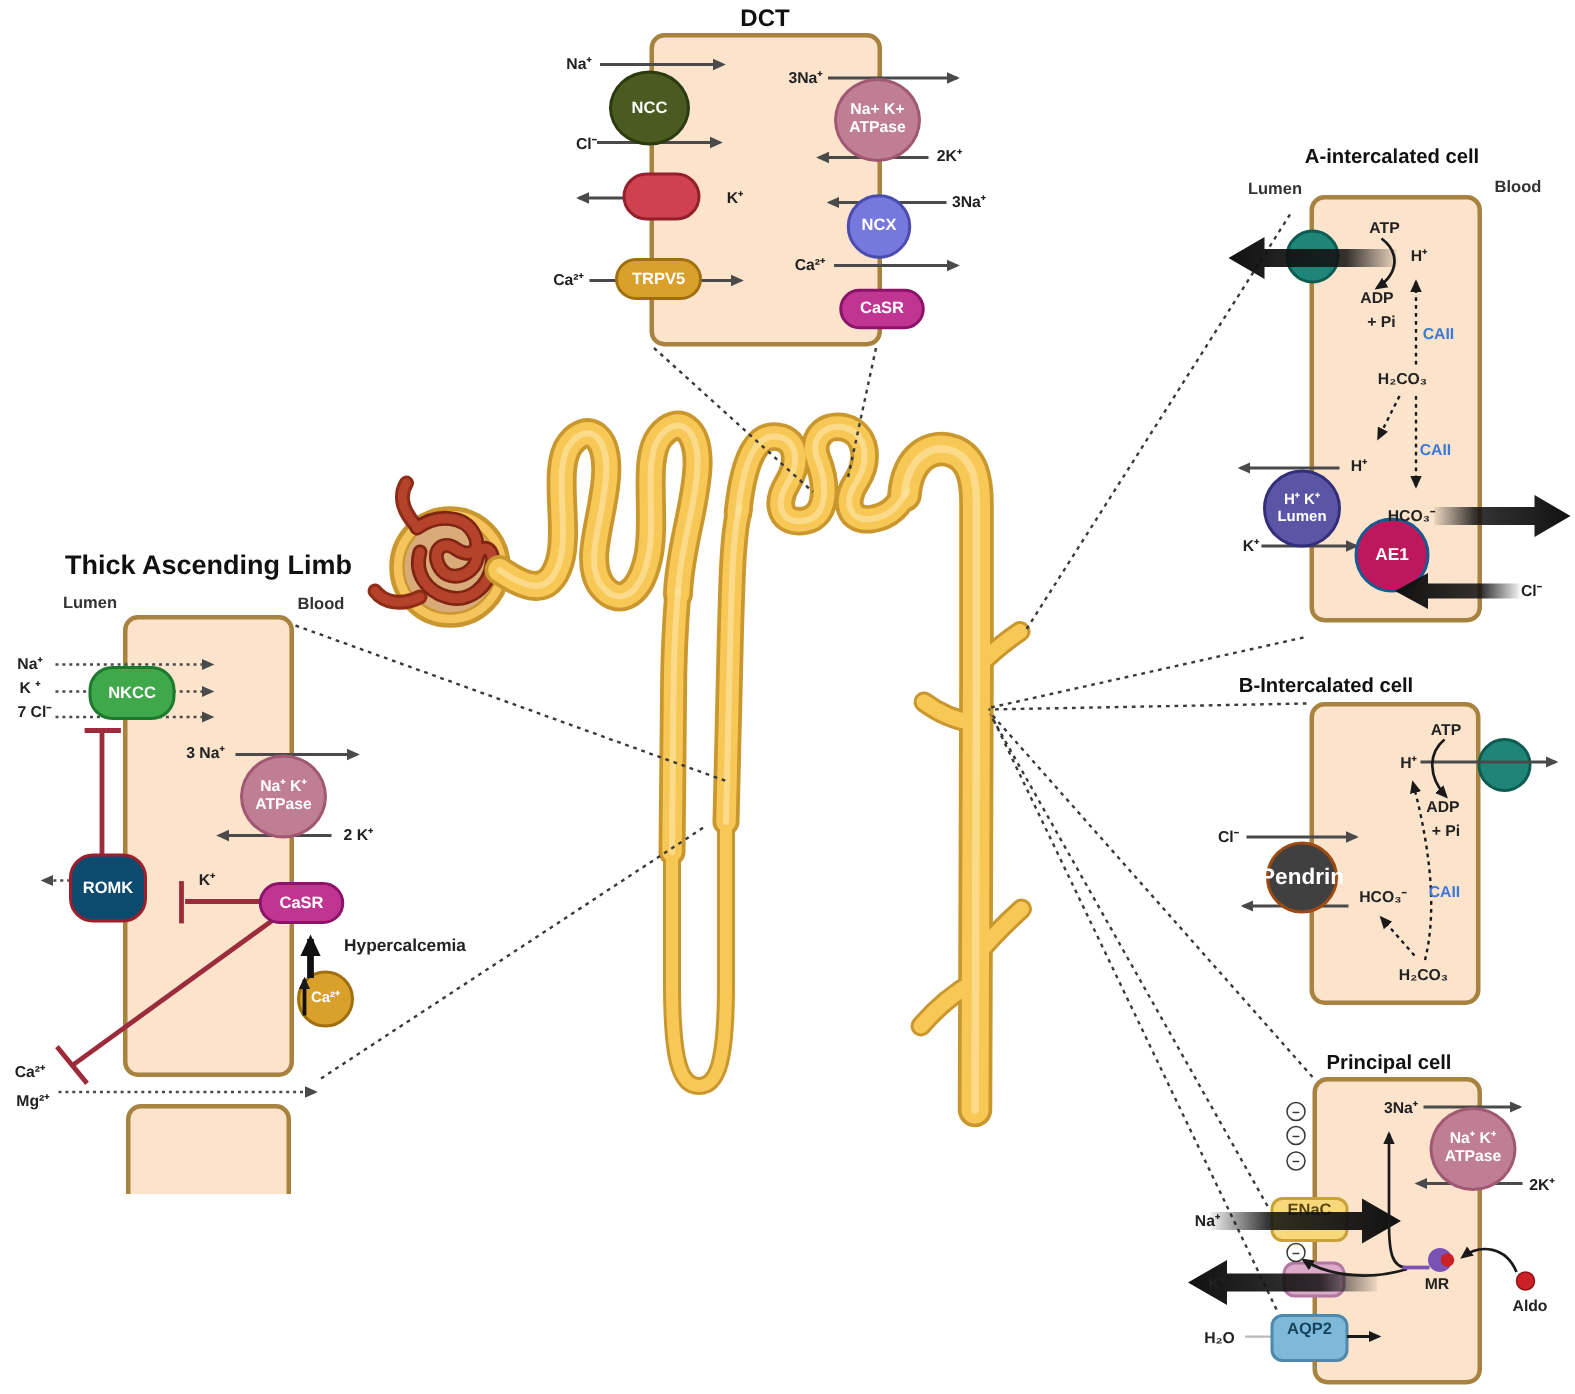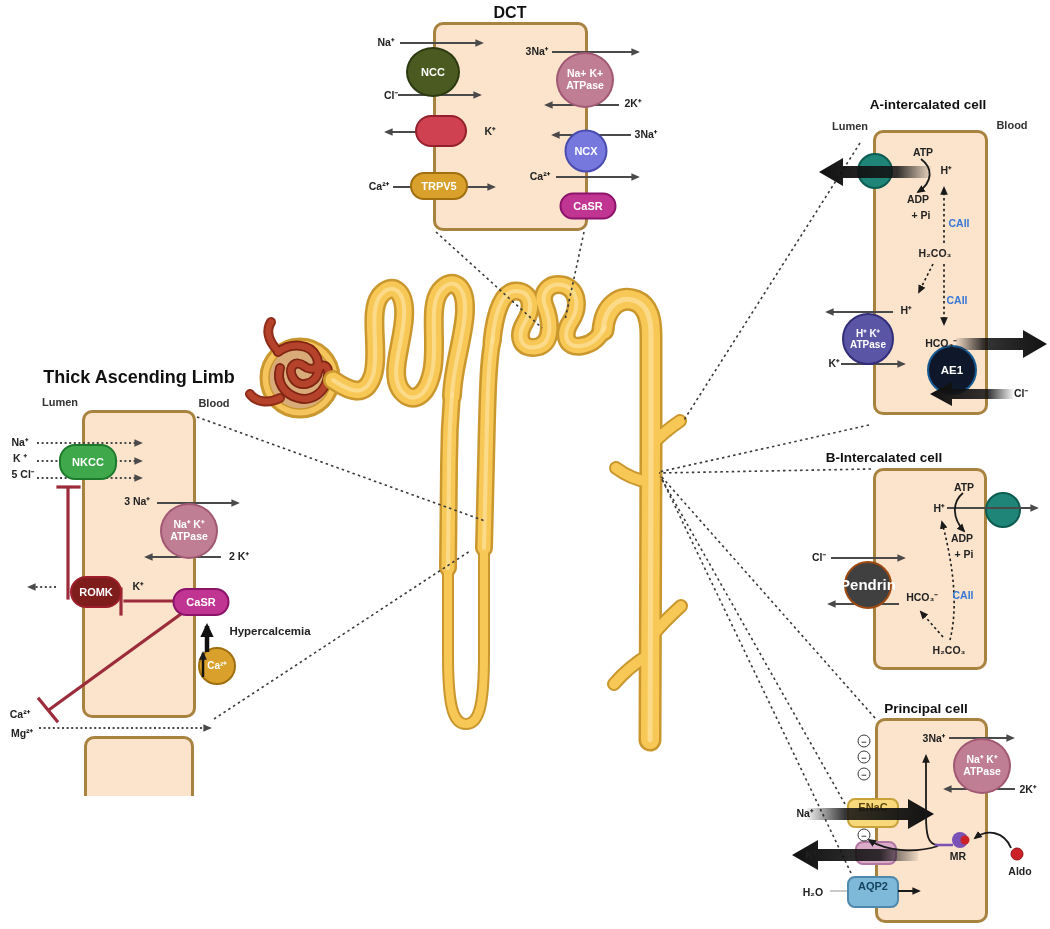--- a/index.html
+++ b/index.html
@@ -166,28 +166,28 @@
   <div class="shape pill" style="left:441px;top:131px;width:52px;height:32px;background:#cf4150;border-color:#93202c"></div>
   <div class="shape pill" style="left:439px;top:186px;width:58px;height:28px;background:#d9a02b;border-color:#a06f10"><span>TRPV5</span></div>
   <div class="shape circle" style="left:585px;top:80px;width:58px;height:56px;background:#c07e95;border-color:#a15873;font-size:10.5px"><span>Na+ K+
 ATPase</span></div>
   <div class="shape circle" style="left:586px;top:151px;width:43px;height:43px;background:#7678dd;border-color:#4b4cb0"><span>NCX</span></div>
   <div class="shape pill" style="left:588px;top:206px;width:57px;height:27px;background:#c13592;border-color:#8c136a"><span>CaSR</span></div>
 
   <div class="shape pill" style="left:88px;top:462px;width:58px;height:36px;background:#3fa84b;border-color:#1d7a2c"><span>NKCC</span></div>
   <div class="shape circle" style="left:189px;top:531px;width:58px;height:56px;background:#c07e95;border-color:#a15873;font-size:10.5px"><span>Na⁺ K⁺
 ATPase</span></div>
-  <div class="shape pill" style="left:96px;top:592px;width:52px;height:32px;background:#7f1d1d;border-color:#9e1f2b"><span>ROMK</span></div>
+  <div class="shape pill" style="left:72px;top:592px;width:52px;height:46px;background:#0c4a6e;border-color:#9e1f2b"><span>ROMK</span></div>
   <div class="shape pill" style="left:201px;top:602px;width:57px;height:28px;background:#c13592;border-color:#8c136a"><span>CaSR</span></div>
   <div class="shape circle" style="left:217px;top:666px;width:38px;height:38px;background:#d9a02b;border-color:#a06f10;font-size:10px"><span>Ca²⁺</span></div>
 
   <div class="shape circle" style="left:875px;top:171px;width:36px;height:36px;background:#208579;border-color:#0d5c52"></div>
   <div class="shape circle" style="left:868px;top:339px;width:52px;height:52px;background:#5b55a5;border-color:#332e7a;font-size:10px"><span>H⁺ K⁺
-ATPase</span></div>
-  <div class="shape circle" style="left:952px;top:370px;width:50px;height:50px;background:#0f172a;border-color:#175a92;font-size:11.5px"><span>AE1</span></div>
+Lumen</span></div>
+  <div class="shape circle" style="left:928px;top:370px;width:50px;height:50px;background:#be185d;border-color:#175a92;font-size:11.5px"><span>AE1</span></div>
 
   <div class="shape circle" style="left:1003px;top:510px;width:36px;height:36px;background:#208579;border-color:#0d5c52"></div>
   <div class="shape circle" style="left:868px;top:585px;width:48px;height:48px;background:#404040;border-color:#9c4a12;font-size:15px"><span>Pendrin</span></div>
 
   <div class="shape circle" style="left:982px;top:766px;width:58px;height:56px;background:#c07e95;border-color:#a15873;font-size:10.5px"><span>Na⁺ K⁺
 ATPase</span></div>
   <div class="shape chan" style="left:873px;top:813px;width:52px;height:30px;background:#f7d97b;border-color:#c8a239;color:#5a4410;align-items:flex-start;padding-top:1px"><span>ENaC</span></div>
   <div class="shape chan" style="left:876px;top:853px;width:42px;height:24px;background:#dcaac9;border-color:#b077a2"></div>
   <div class="shape chan" style="left:873px;top:892px;width:52px;height:32px;background:#7fb9da;border-color:#4e89ad;color:#15445e;align-items:flex-start;padding-top:2px"><span>AQP2</span></div>
   <div class="dot" style="left:960px;top:840px;width:16px;height:16px;background:#7a52b5"></div>
@@ -249,21 +249,21 @@
   <div class="lbl" style="left:537px;top:51px">3Na⁺</div>
   <div class="lbl" style="left:633px;top:103px">2K⁺</div>
   <div class="lbl" style="left:646px;top:134px">3Na⁺</div>
   <div class="lbl" style="left:540px;top:176px">Ca²⁺</div>
 
   <div class="lbl title mid" style="left:139px;top:377px">Thick Ascending Limb</div>
   <div class="lbl plain" style="left:60px;top:402px">Lumen</div>
   <div class="lbl plain" style="left:214px;top:403px">Blood</div>
   <div class="lbl" style="left:20px;top:442px">Na⁺</div>
   <div class="lbl" style="left:20px;top:458px">K ⁺</div>
-  <div class="lbl" style="left:23px;top:474px">5 Cl⁻</div>
+  <div class="lbl" style="left:23px;top:474px">7 Cl⁻</div>
   <div class="lbl" style="left:137px;top:501px">3 Na⁺</div>
   <div class="lbl" style="left:239px;top:556px">2 K⁺</div>
   <div class="lbl" style="left:138px;top:586px">K⁺</div>
   <div class="lbl" style="left:270px;top:631px;font-size:11.5px">Hypercalcemia</div>
   <div class="lbl" style="left:20px;top:714px">Ca²⁺</div>
   <div class="lbl" style="left:22px;top:733px">Mg²⁺</div>
 
   <div class="lbl title" style="left:928px;top:104px">A-intercalated cell</div>
   <div class="lbl plain" style="left:850px;top:126px">Lumen</div>
   <div class="lbl plain" style="left:1012px;top:125px">Blood</div>

